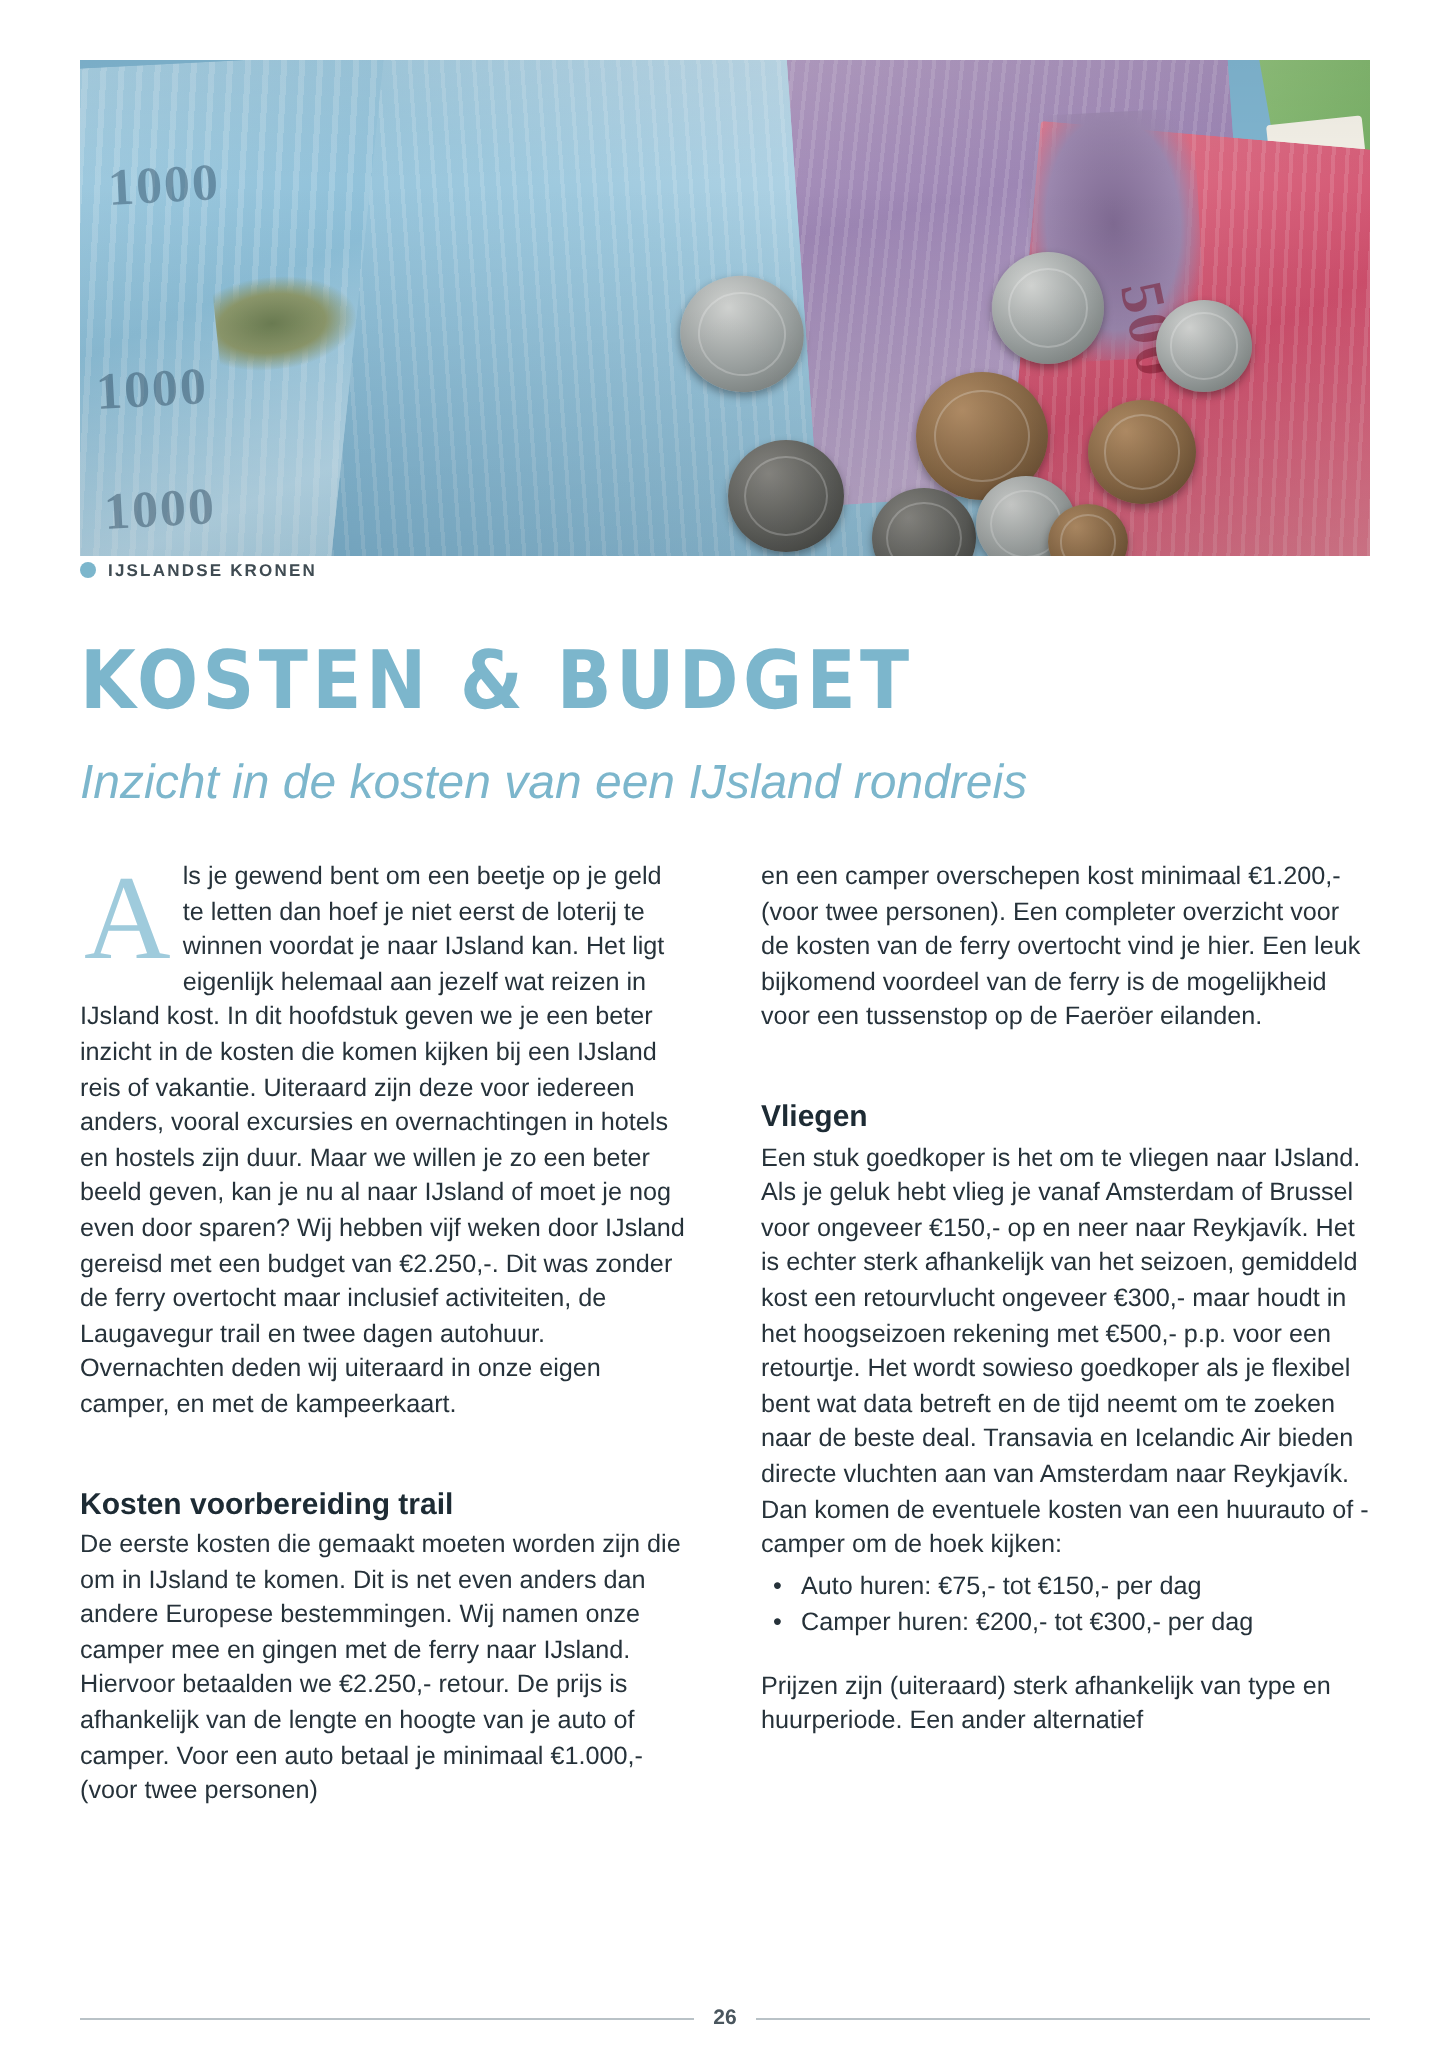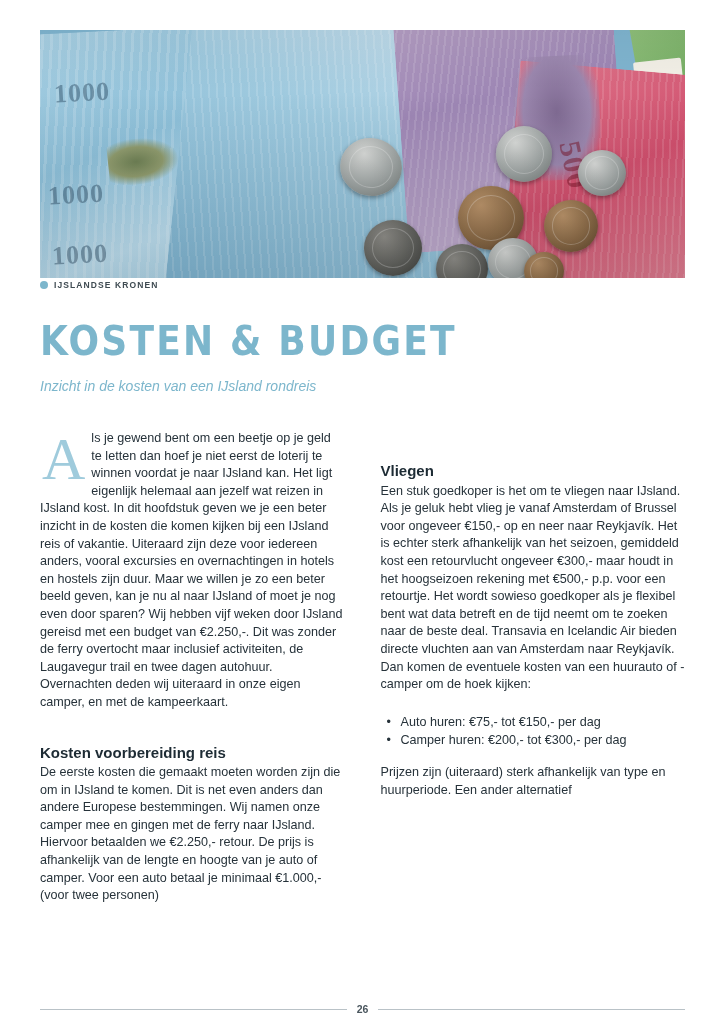--- a/index.html
+++ b/index.html
@@ -154,21 +154,21 @@
     color: #7cb6cc;
     font-weight: bold;
     font-family: "DejaVu Sans", sans-serif;
     transform: scaleY(1.12);
     transform-origin: left top;
   }
   .subtitle {
     position: absolute;
     left: 40px;
     top: 378px;
-    font-size: 14px;
+    font-size: 24px;
     font-style: italic;
     color: #7cb6cc;
     font-family: "Liberation Sans", sans-serif;
   }
 
   
   .cols {
     position: absolute;
     left: 40px;
     top: 430px;
@@ -195,21 +195,21 @@
     margin-top: 2px;
   }
   h2.section {
     font-size: 15px;
     font-weight: bold;
     color: #1d2b34;
     margin: 32px 0 3px 0;
     font-family: "Liberation Sans", sans-serif;
   }
   .bullets {
-    margin: 20px 0 0 0;
+    margin: 3px 0 0 0;
     padding: 0;
     list-style: none;
   }
   .bullets li {
     position: relative;
     padding-left: 20px;
     margin-bottom: 1px;
   }
   .bullets li::before {
     content: "•";
@@ -282,25 +282,26 @@
 
   <div class="title">KOSTEN &amp; BUDGET</div>
   <div class="subtitle">Inzicht in de kosten van een IJsland rondreis</div>
 
   <div class="cols">
 
     <div class="col">
       <p>
         <span class="dropcap">A</span><span>ls je gewend bent om een beetje op je geld te letten dan hoef je niet eerst de loterij te winnen voordat je naar IJsland kan. Het ligt eigenlijk helemaal aan jezelf wat reizen in IJsland kost. In dit hoofdstuk geven we je een beter inzicht in de kosten die komen kijken bij een IJsland reis of vakantie. Uiteraard zijn deze voor iedereen anders, vooral excursies en overnachtingen in hotels en hostels zijn duur. Maar we willen je zo een beter beeld geven, kan je nu al naar IJsland of moet je nog even door sparen? Wij hebben vijf weken door IJsland gereisd met een budget van €2.250,-. Dit was zonder de ferry overtocht maar inclusief activiteiten, de Laugavegur trail en twee dagen autohuur. Overnachten deden wij uiteraard in onze eigen camper, en met de kampeerkaart.</span>
       </p>
-      <h2 class="section">Kosten voorbereiding reis</h2>
+      <h2 class="section">Kosten voorbereiding trail</h2>
       <p>De eerste kosten die gemaakt moeten worden zijn die om in IJsland te komen. Dit is net even anders dan andere Europese bestemmingen. Wij namen onze camper mee en gingen met de ferry naar IJsland. Hiervoor betaalden we €2.250,- retour. De prijs is afhankelijk van de lengte en hoogte van je auto of camper. Voor een auto betaal je minimaal €1.000,- (voor twee personen)</p>
     </div>
 
     <div class="col">
+      <p>en een camper overschepen kost minimaal €1.200,- (voor twee personen). Een completer overzicht voor de kosten van de ferry overtocht vind je hier. Een leuk bijkomend voordeel van de ferry is de mogelijkheid voor een tussenstop op de Faeröer eilanden.</p>
       <h2 class="section">Vliegen</h2>
       <p>Een stuk goedkoper is het om te vliegen naar IJsland. Als je geluk hebt vlieg je vanaf Amsterdam of Brussel voor ongeveer €150,- op en neer naar Reykjavík. Het is echter sterk afhankelijk van het seizoen, gemiddeld kost een retourvlucht ongeveer €300,- maar houdt in het hoogseizoen rekening met €500,- p.p. voor een retourtje. Het wordt sowieso goedkoper als je flexibel bent wat data betreft en de tijd neemt om te zoeken naar de beste deal. Transavia en Icelandic Air bieden directe vluchten aan van Amsterdam naar Reykjavík.</p>
       <p>Dan komen de eventuele kosten van een huurauto of -camper om de hoek kijken:</p>
       <ul class="bullets">
         <li>Auto huren: €75,- tot €150,- per dag</li>
         <li>Camper huren: €200,- tot €300,- per dag</li>
       </ul>
       <p class="spacer-p">Prijzen zijn (uiteraard) sterk afhankelijk van type en huurperiode. Een ander alternatief</p>
     </div>
 

